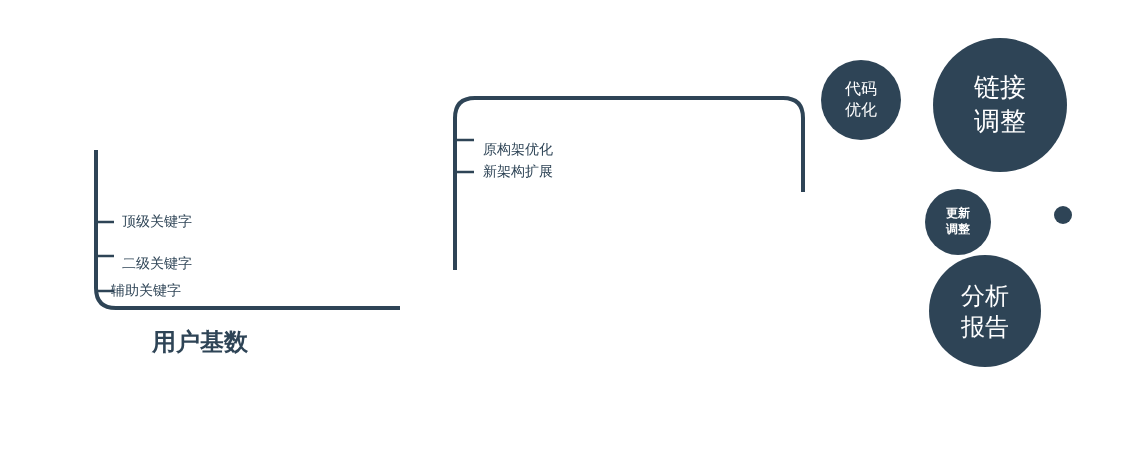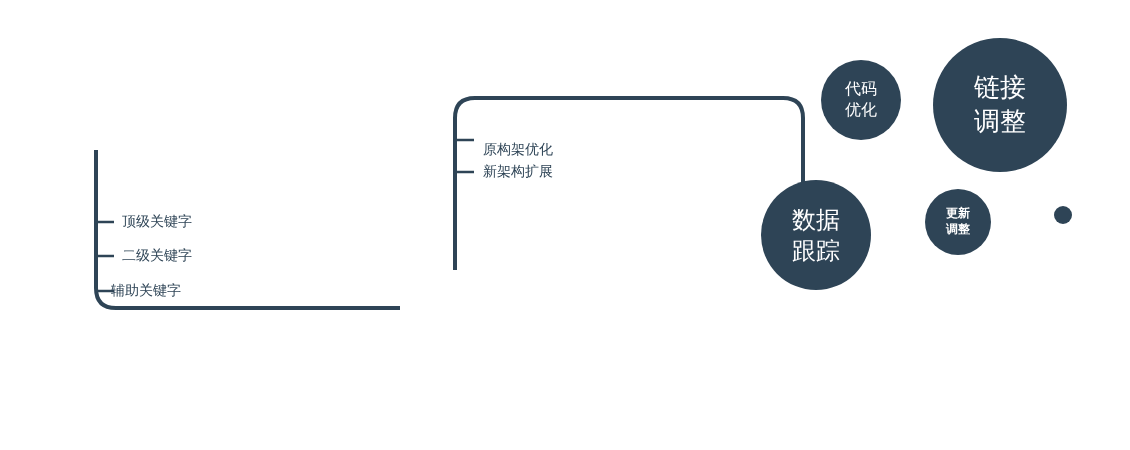--- a/index.html
+++ b/index.html
@@ -61,21 +61,21 @@
   .label-keyword   { left: 528px; top: 60px;  font-size: 25px; }
 
   .tick-label {
     position: absolute;
     color: var(--label-color);
     font-size: 14px;
     transform: translateY(-50%);
     white-space: nowrap;
   }
   .t1a { left: 122px; top: 222px; }
-  .t1b { left: 122px; top: 256px; }
+  .t1b { left: 122px; top: 264px; }
   .t1c { left: 111px; top: 291px; }
   .t2a { left: 483px; top: 140px; margin-top: 10px; }
   .t2b { left: 483px; top: 172px; font-family: Liberation Serif, serif; }
 
   .footer-label {
     position: absolute;
     left: 878px; top: 402px;
     width: 200px;
     text-align: center;
     font-size: 26px;
@@ -93,35 +93,36 @@
     <path class="edge" d="M455 270 L455 118 Q455 98 475 98 L783 98 Q803 98 803 118 L803 192"></path>
     <line class="tick" x1="96" y1="222" x2="114" y2="222"></line>
     <line class="tick" x1="96" y1="256" x2="114" y2="256"></line>
     <line class="tick" x1="96" y1="291" x2="114" y2="291"></line>
     <line class="tick" x1="455" y1="140" x2="474" y2="140"></line>
     <line class="tick" x1="455" y1="172" x2="474" y2="172"></line>
   </svg>
 
 
 
-  <div class="node node-tracking">数据
-跟踪</div>
 
   <div class="node node-code">代码
 优化</div>
 
   <div class="node node-link">链接
 调整</div>
 
   <div class="node node-update">更新
 调整</div>
 
+  <div class="node node-report">分析
+报告</div>
 
   <div class="dot"></div>
 
+  <div class="edge-label label-user-base">用户基数</div>
 
 
   <div class="tick-label t1a">顶级关键字</div>
   <div class="tick-label t1b">二级关键字</div>
   <div class="tick-label t1c">辅助关键字</div>
 
   <div class="tick-label t2a">原构架优化</div>
   <div class="tick-label t2b">新架构扩展</div>
 
 

